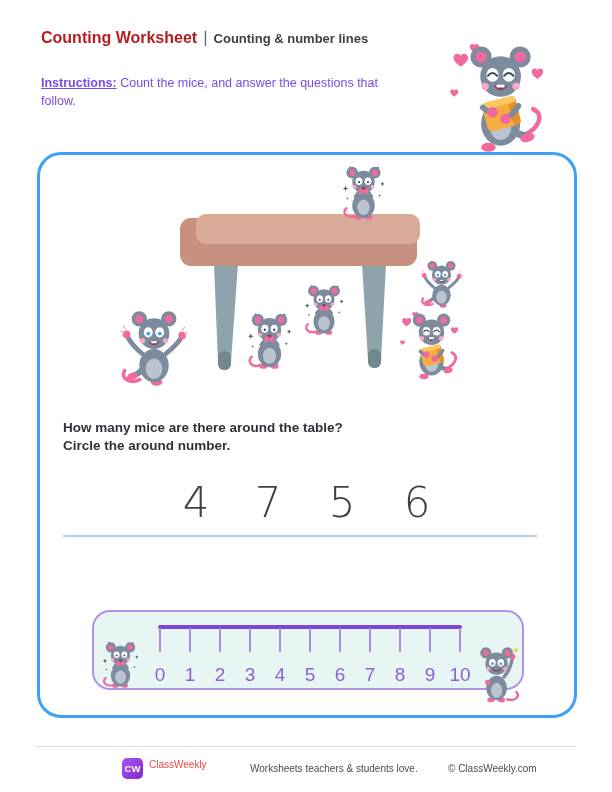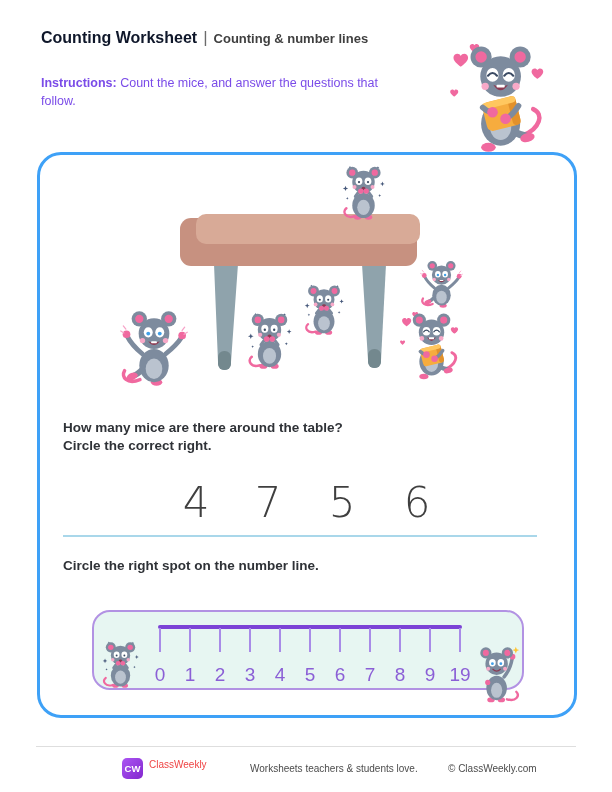--- a/index.html
+++ b/index.html
@@ -1,26 +1,26 @@
 <!DOCTYPE html>
 <html><head>
 <meta charset="utf-8">
 <style>
   html,body{margin:0;padding:0;background:#ffffff;}
   .page{position:relative;width:612px;height:792px;background:#ffffff;overflow:hidden;
         font-family:"Liberation Sans",sans-serif;}
 
   
   .title-row{position:absolute;left:41px;top:28px;white-space:nowrap;}
-  .title{font-size:16px;font-weight:700;color:#0f172a;}
+  .title{font-size:16px;font-weight:700;color:#b91c1c;}
   .sep{font-size:17px;font-weight:300;color:#6b6b6b;margin:0 6px;}
   .subtitle{font-size:13px;font-weight:700;color:#3f3f3f;}
   .instructions{position:absolute;left:41px;top:74px;width:372px;margin:0;
         font-size:12.5px;line-height:18px;color:#7a4be8;}
-  .instructions b{font-weight:700;color:#7a4be8;}
+  .instructions b{font-weight:700;color:#7a4be8;text-decoration:underline;}
 
   
   .frame{position:absolute;left:37px;top:152px;width:540px;height:566px;
         border:3px solid #3ea1f7;border-radius:24px;box-sizing:border-box;background:#fff;}
 
   
   .q{position:absolute;left:63px;font-size:13.5px;font-weight:700;color:#2f3237;line-height:17.5px;}
   .q1{top:419px;}
   .q2{top:557px;}
 
@@ -216,31 +216,30 @@
     </svg>
   <svg class="art" style="left:419px;top:259px;width:45px;height:49px">
       <use href="#m-dance"></use>
     </svg>
   <svg class="art" style="left:400px;top:312px;width:61px;height:68px">
       <use href="#m-cheese"></use>
     </svg>
 
   <div class="q q1">
     <div>How many mice are there around the table?</div>
-    <div>Circle the correct right.</div>
+    <div>Circle the around number.</div>
   </div>
 
   <span class="opt" style="left:196px">4</span>
   <span class="opt" style="left:268px">7</span>
   <span class="opt" style="left:342px">5</span>
   <span class="opt" style="left:417px">6</span>
 
   <div class="divider"></div>
 
-  <div class="q q2">Circle the right spot on the number line.</div>
 
   <div class="nl-box">
     <div class="nl-bar"></div>
     <i class="tick" style="left:65px"></i>
     <i class="tick" style="left:95px"></i>
     <i class="tick" style="left:125px"></i>
     <i class="tick" style="left:155px"></i>
     <i class="tick" style="left:185px"></i>
     <i class="tick" style="left:215px"></i>
     <i class="tick" style="left:245px"></i>
@@ -251,21 +250,21 @@
     <span class="nl-num" style="left:66px">0</span>
     <span class="nl-num" style="left:96px">1</span>
     <span class="nl-num" style="left:126px">2</span>
     <span class="nl-num" style="left:156px">3</span>
     <span class="nl-num" style="left:186px">4</span>
     <span class="nl-num" style="left:216px">5</span>
     <span class="nl-num" style="left:246px">6</span>
     <span class="nl-num" style="left:276px">7</span>
     <span class="nl-num" style="left:306px">8</span>
     <span class="nl-num" style="left:336px">9</span>
-    <span class="nl-num" style="left:366px">19</span>
+    <span class="nl-num" style="left:366px">10</span>
   </div>
   <svg class="art" style="left:101px;top:640px;width:39px;height:48px">
       <use href="#m-shy"></use>
     </svg>
   <svg class="art" style="left:475px;top:644px;width:47px;height:59px">
       <use href="#m-point"></use>
     </svg>
 
   <div class="foot-line"></div>
   <div class="logo">CW</div>

